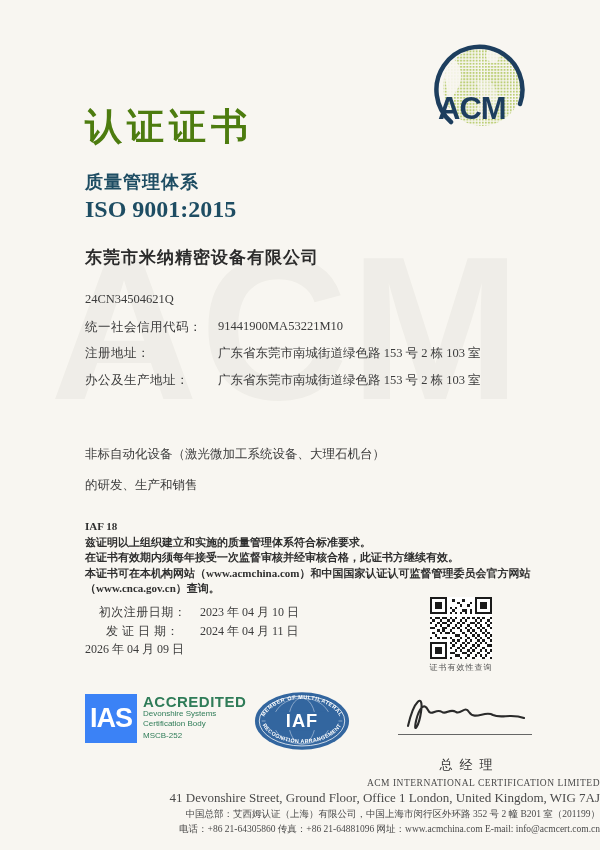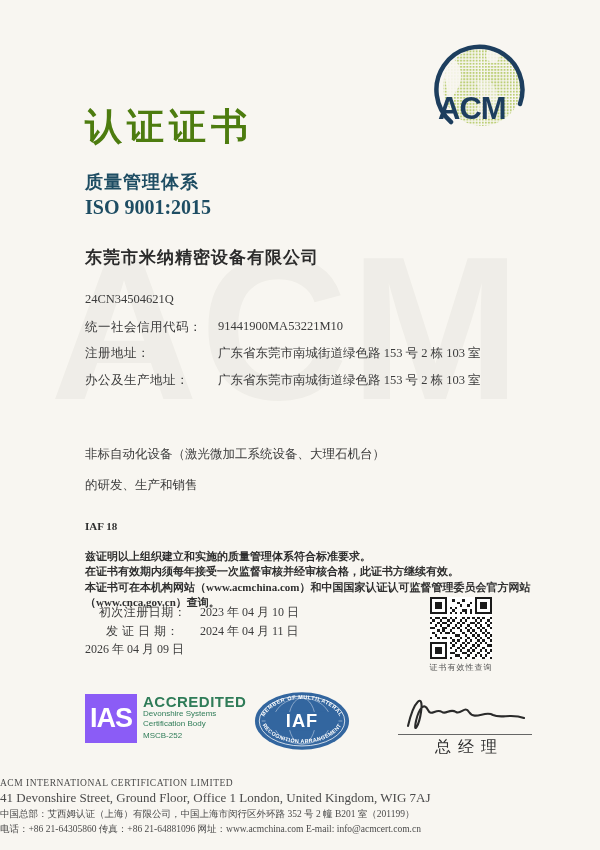--- a/index.html
+++ b/index.html
@@ -12,55 +12,55 @@
   .watermark{
     position:absolute;left:50px;top:225px;width:520px;
     font-size:205px;font-weight:bold;letter-spacing:2px;
     color:rgba(125,125,112,0.07);
     font-family:"Liberation Sans","DejaVu Sans",sans-serif;
     user-select:none;line-height:1;
   }
   
   .title{position:absolute;left:85px;top:102px;font-size:37px;font-weight:bold;color:#4d7c0f;letter-spacing:5px;}
   .subtitle1{position:absolute;left:85px;top:170px;font-size:18px;font-weight:bold;color:#1e4d63;letter-spacing:1px;}
-  .subtitle2{position:absolute;left:85px;top:196px;font-size:20px;font-weight:bold;color:#1e4d63;}
+  .subtitle2{position:absolute;left:85px;top:196px;font-size:24px;font-weight:bold;color:#1e4d63;}
   .acm-logo{position:absolute;left:423px;top:38px;width:112px;height:108px;}
   
   .company{position:absolute;left:85px;top:246px;font-size:17px;font-weight:bold;color:#2b2b2b;letter-spacing:1px;}
   .fields{position:absolute;left:85px;top:292px;width:460px;}
   .frow{display:flex;height:26.5px;align-items:flex-start;font-size:12.5px;}
   .flabel{width:133px;flex:none;letter-spacing:0.5px;}
   .fvalue{flex:1;}
   .scope-row{position:absolute;left:85px;top:441px;display:flex;font-size:12.5px;}
   .scope-label{width:133px;flex:none;}
   .scope-value{width:312px;line-height:31px;margin-top:-2px;}
   
   .statement{position:absolute;left:85px;top:519px;width:452px;font-size:11px;font-weight:bold;line-height:15.5px;color:#2f2f2f;}
-  .statement .code{margin-bottom:14px;}
+  .statement .code{margin-bottom:0;}
   
   .dates{position:absolute;left:85px;top:604px;font-size:12px;}
   .drow{display:flex;height:18.5px;text-align:center;}
   .dlabel{width:115px;flex:none;letter-spacing:0.5px;}
   .qr-wrap{position:absolute;left:428px;top:597px;width:66px;text-align:center;}
   .qr{width:62px;height:62px;margin:0 auto;background:#fff;}
   .qr-caption{font-size:8px;color:#555;margin-top:3px;letter-spacing:1px;white-space:nowrap;}
   
   .ias{position:absolute;left:85px;top:694px;display:flex;align-items:flex-start;}
-  .ias-box{width:52px;height:49px;background:#8b5cf6;color:#fff;display:flex;align-items:center;justify-content:center;
+  .ias-box{width:52px;height:49px;background:#3b82f6;color:#fff;display:flex;align-items:center;justify-content:center;
     font-family:"Liberation Sans","DejaVu Sans",sans-serif;font-weight:bold;font-size:27px;letter-spacing:-1px;}
   .ias-text{margin-left:6px;color:#2f7c58;font-family:"Liberation Sans","DejaVu Sans",sans-serif;}
   .ias-title{font-size:15px;font-weight:bold;letter-spacing:0.5px;line-height:15px;}
   .ias-line{font-size:8px;line-height:9.5px;}
   .ias-code{font-size:8px;margin-top:3px;}
   .iaf{position:absolute;left:254px;top:691px;width:96px;height:60px;}
   .sig{position:absolute;left:398px;top:690px;width:136px;text-align:center;}
   .sig-line{border-bottom:1px solid #666;width:134px;height:44px;}
-  .sig-title{font-size:16px;letter-spacing:7px;margin-top:2px;color:#2f2f2f;padding-left:7px;}
-  
-  .footer{position:absolute;left:0;top:778px;width:600px;text-align:left;color:#4a4a4a;}
+  .sig-title{font-size:13px;letter-spacing:7px;margin-top:21px;color:#2f2f2f;padding-left:7px;}
+  
+  .footer{position:absolute;left:0;top:778px;width:600px;text-align:right;color:#4a4a4a;}
   .f1{font-size:9.5px;letter-spacing:0.5px;}
   .f2{font-size:13px;margin-top:2px;}
   .f3{font-size:9.5px;margin-top:2px;}
   .f4{font-size:9.5px;margin-top:2px;}
 </style>
 </head>
 <body>
 
 <div class="page">
 

